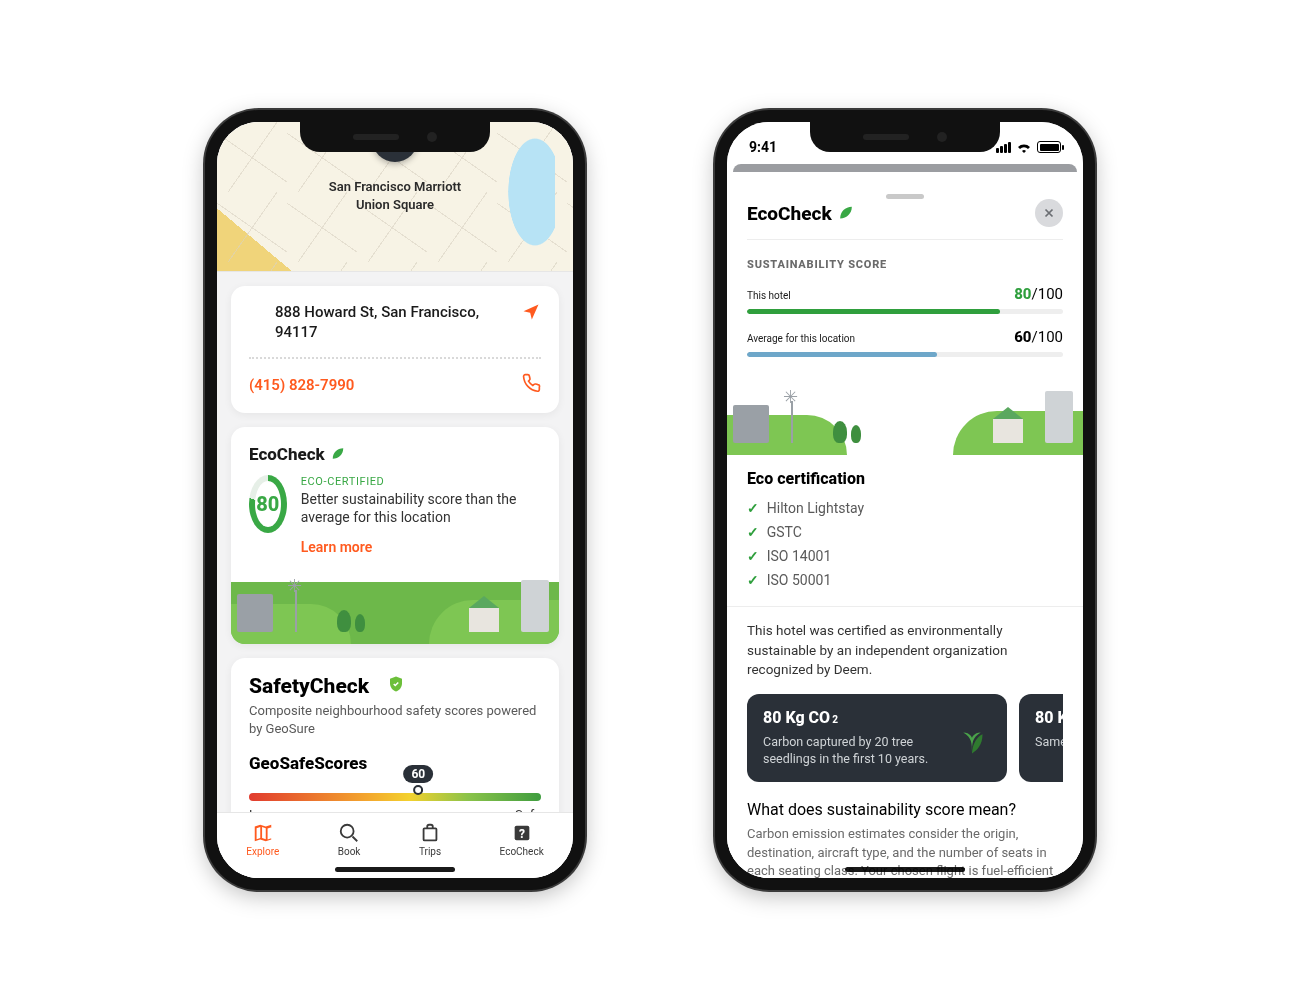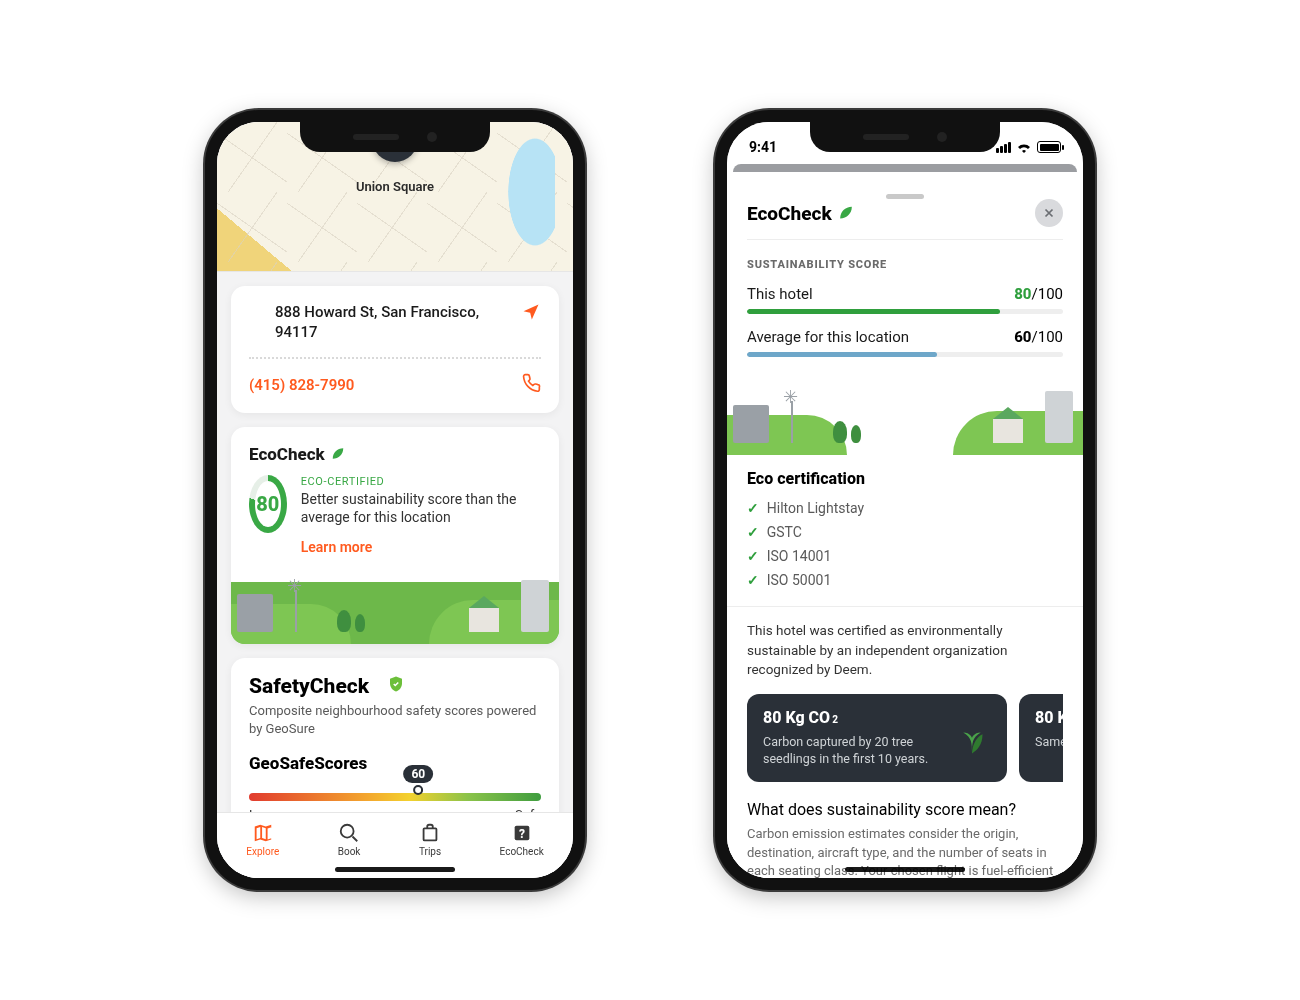--- a/index.html
+++ b/index.html
@@ -149,21 +149,21 @@
   .batt::before{content:"";position:absolute;inset:1.5px;background:#000;border-radius:1px;}
 
   .sheet-handle{width:38px;height:5px;background:#c9c9c9;border-radius:3px;margin:8px auto 0;}
   .sheet{background:#fff;padding:14px 20px 0;}
   .sheet-hdr{display:flex;justify-content:space-between;align-items:center;border-bottom:1px solid #ededed;padding-bottom:12px;}
   .sheet-brand{font-weight:800;font-size:19px;display:flex;align-items:center;gap:4px;}
   .close-btn{width:28px;height:28px;border-radius:50%;background:#d9dadd;color:#6b6e73;display:flex;align-items:center;justify-content:center;font-weight:700;}
 
   .sec-title{font-size:11px;font-weight:800;letter-spacing:.8px;color:#6a6a6a;margin-top:18px;}
   .score-row{display:flex;justify-content:space-between;align-items:baseline;margin-top:14px;}
-  .score-lbl{font-size:15px;color:#1a1a1a;}
+  .score-lbl{font-size:10px;color:#1a1a1a;}
   .score-val{font-size:15px;}
   .score-val b{font-weight:800;}
   .green-b{color:#2f9f3d;}
   .bar-track{height:5px;background:#eee;border-radius:3px;margin-top:6px;overflow:hidden;}
   .bar-fill{height:100%;border-radius:3px;}
   .bar-green{background:#2f9f3d;}
   .bar-blue{background:#6ea7c9;}
 
   .illus2{height:78px;margin:20px -20px 0;position:relative;background:linear-gradient(#fff 0 48%,transparent 48%);}
   .cert-title{font-weight:800;font-size:16px;margin-top:14px;}
@@ -194,20 +194,21 @@
       <div class="map">
         <div class="map-grid"></div>
         <div class="map-river"></div>
         <div class="map-pin">
           <svg viewBox="0 0 24 24" fill="#fff">
               <rect x="3" y="10" width="18" height="8" rx="1"></rect>
               <rect x="3" y="6" width="6" height="5" rx="1"></rect>
             </svg>
         </div>
         <div class="map-label">
+          <div>San Francisco Marriott</div>
           <div>Union Square</div>
         </div>
       </div>
 
       <div class="card">
         <div class="addr-row">
           <div class="addr">888 Howard St, San Francisco, 94117</div>
           <span class="nav-icon">
             <svg width="20" height="20" viewBox="0 0 24 24" fill="#ff5a1f">
                 <path d="M3 11l18-8-8 18-2-8-8-2z"></path>

